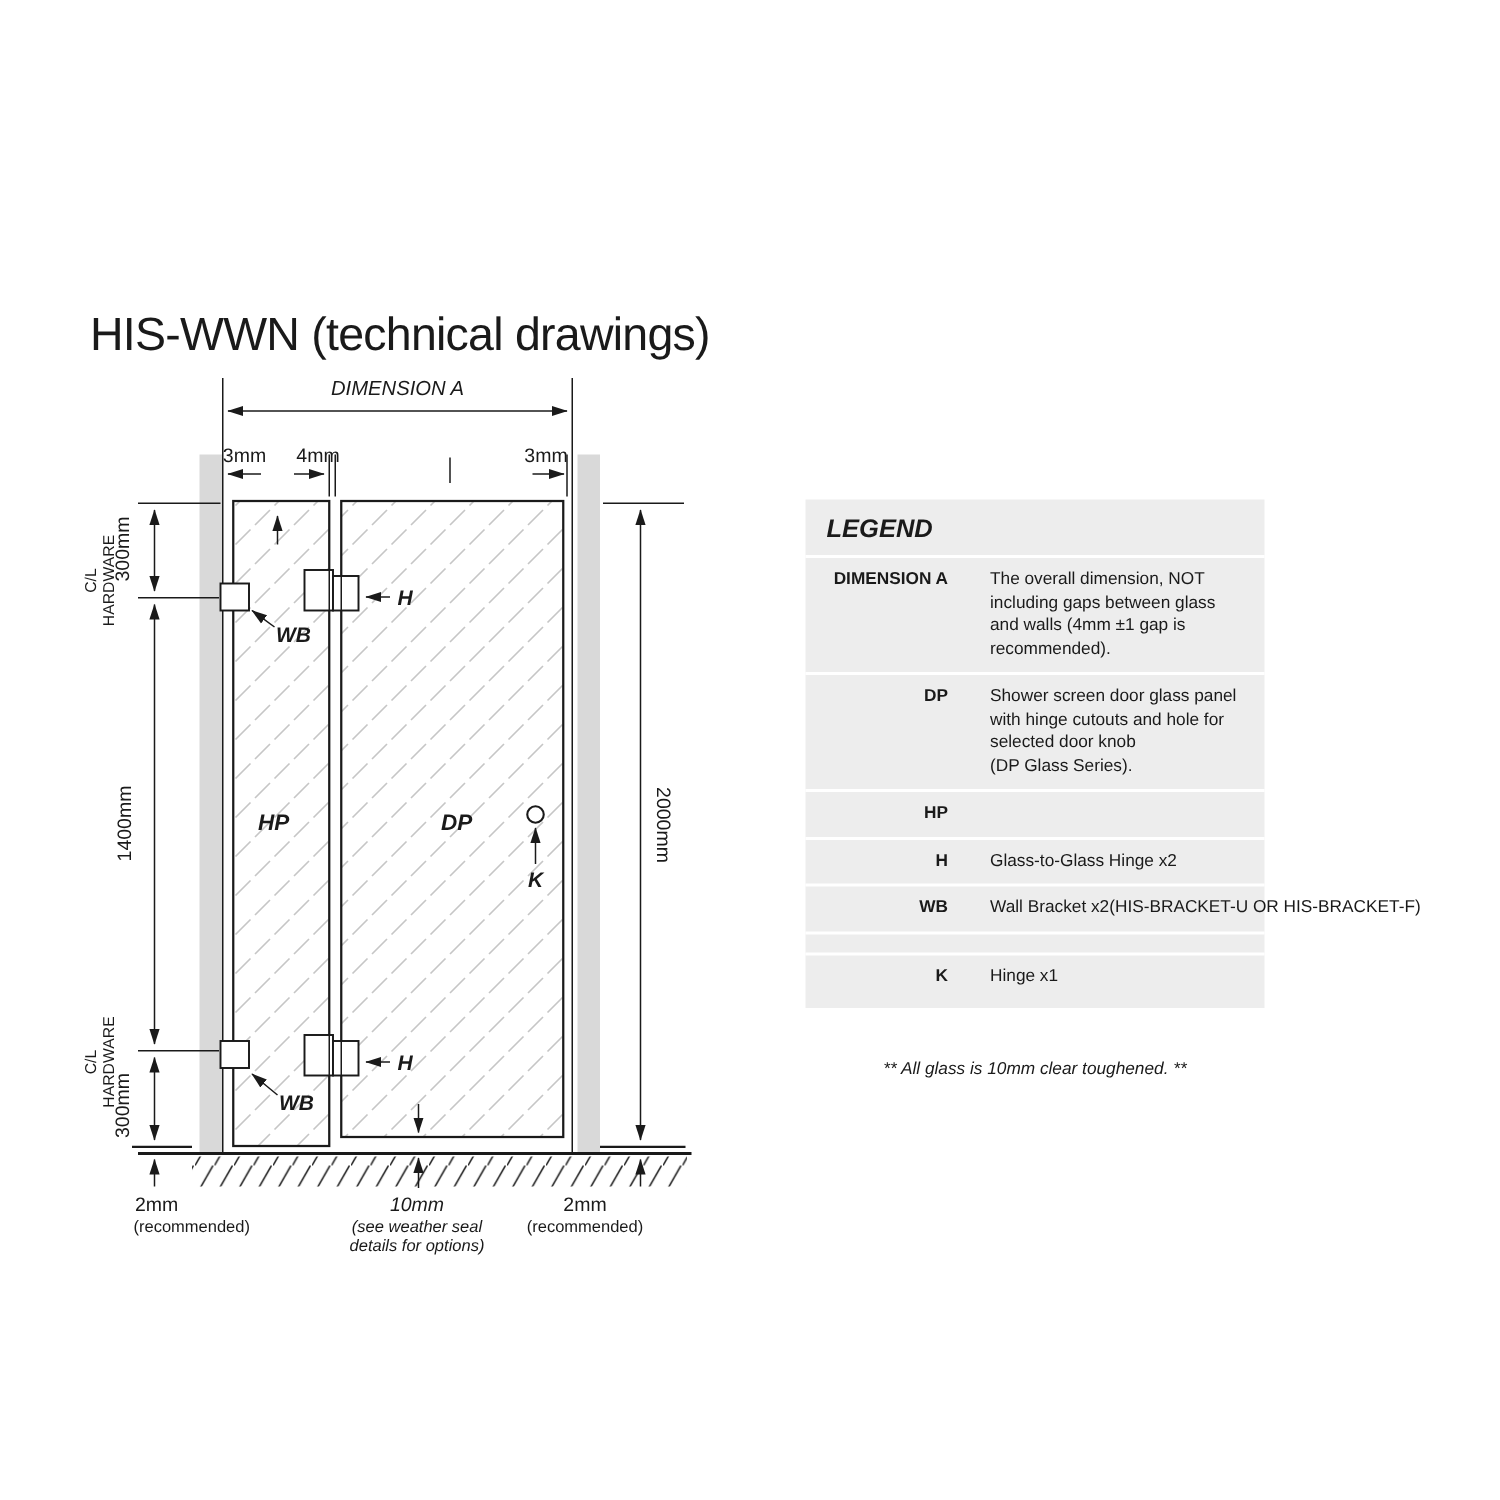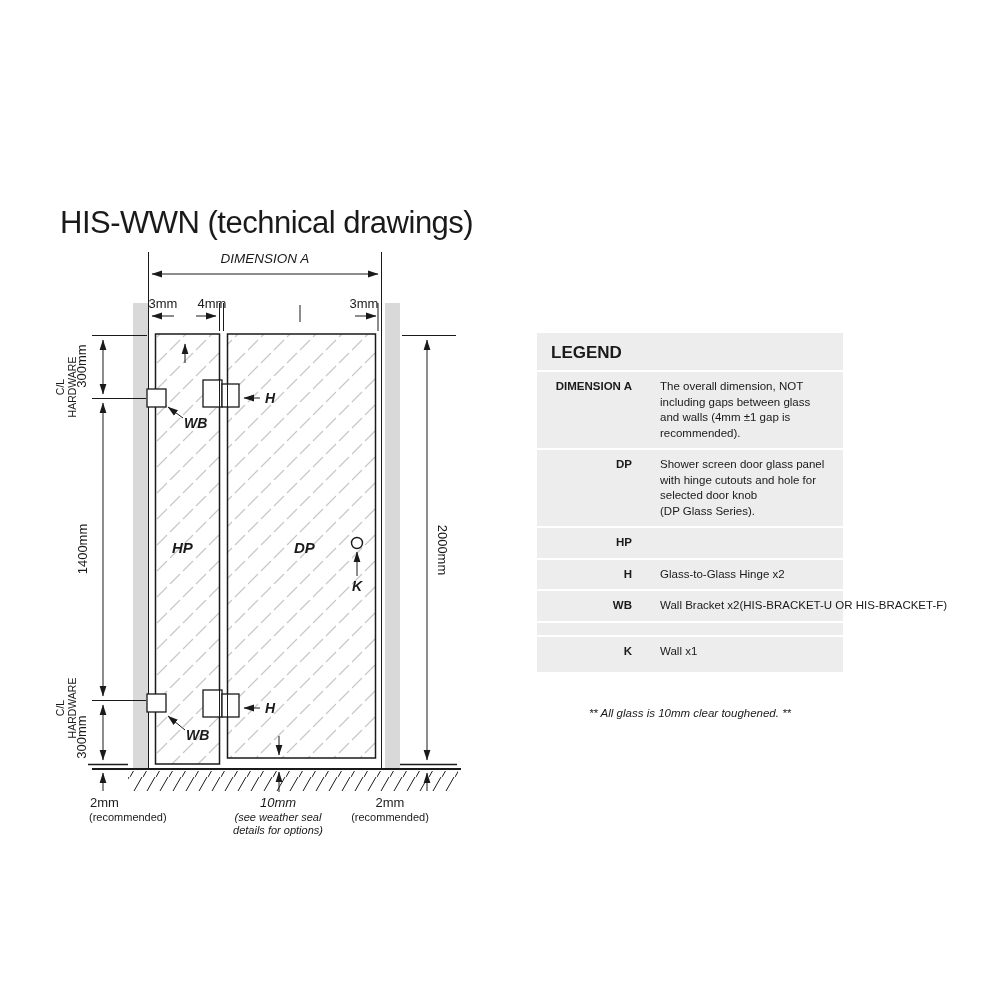--- a/index.html
+++ b/index.html
@@ -23,21 +23,21 @@
   svg text{fill:var(--line);font-family:"Liberation Sans","DejaVu Sans",sans-serif;}
   .dim{font-size:13px;}
   .dim-sm{font-size:10.5px;}
   .note{font-size:11px;}
   .ita{font-style:italic;}
   .dimA{font-size:13.5px;font-style:italic;}
   .lbl-bi{font-size:14px;font-weight:bold;font-style:italic;}
   .panel-lbl{font-size:15px;font-weight:bold;font-style:italic;}
 
   .legend{position:absolute;left:537px;top:333px;width:306px;background:var(--legend-bg);}
-  .legend .hdr{font-size:17px;font-weight:bold;padding:10px 0 7px 14px;border-bottom:2px solid #fff;}
+  .legend .hdr{font-size:17px;font-weight:bold;padding:10px 0 7px 14px;border-bottom:2px solid #fff;font-style:italic;}
   .legend .row{display:flex;align-items:flex-start;padding:7px 0;border-bottom:2px solid #fff;}
   .legend .row:last-child{border-bottom:none;padding-bottom:13px;}
   .legend .row.empty{height:12px;padding:0;}
   .legend .lab{width:95px;flex:none;text-align:right;font-weight:bold;font-size:11.5px;line-height:15.5px;}
   .legend .desc{margin-left:28px;width:190px;flex:none;font-size:11.5px;line-height:15.5px;white-space:pre-line;}
   .legend .desc.nowrap{white-space:nowrap;}
   .footnote{position:absolute;left:537px;top:707px;width:306px;text-align:center;
     font-size:11.5px;font-style:italic;font-weight:400;}
 </style>
 </head>
@@ -191,18 +191,18 @@
     <div class="row">
       <div class="lab">WB</div>
       <div class="desc nowrap">Wall Bracket x2(HIS-BRACKET-U OR HIS-BRACKET-F)</div>
     </div>
     <div class="row empty">
       <div class="lab"></div>
       <div class="desc"></div>
     </div>
     <div class="row">
       <div class="lab">K</div>
-      <div class="desc">Wall x1</div>
+      <div class="desc">Hinge x1</div>
     </div>
   </div>
   <div class="footnote">** All glass is 10mm clear toughened. **</div>
 
 </div>
 
 </body></html>

